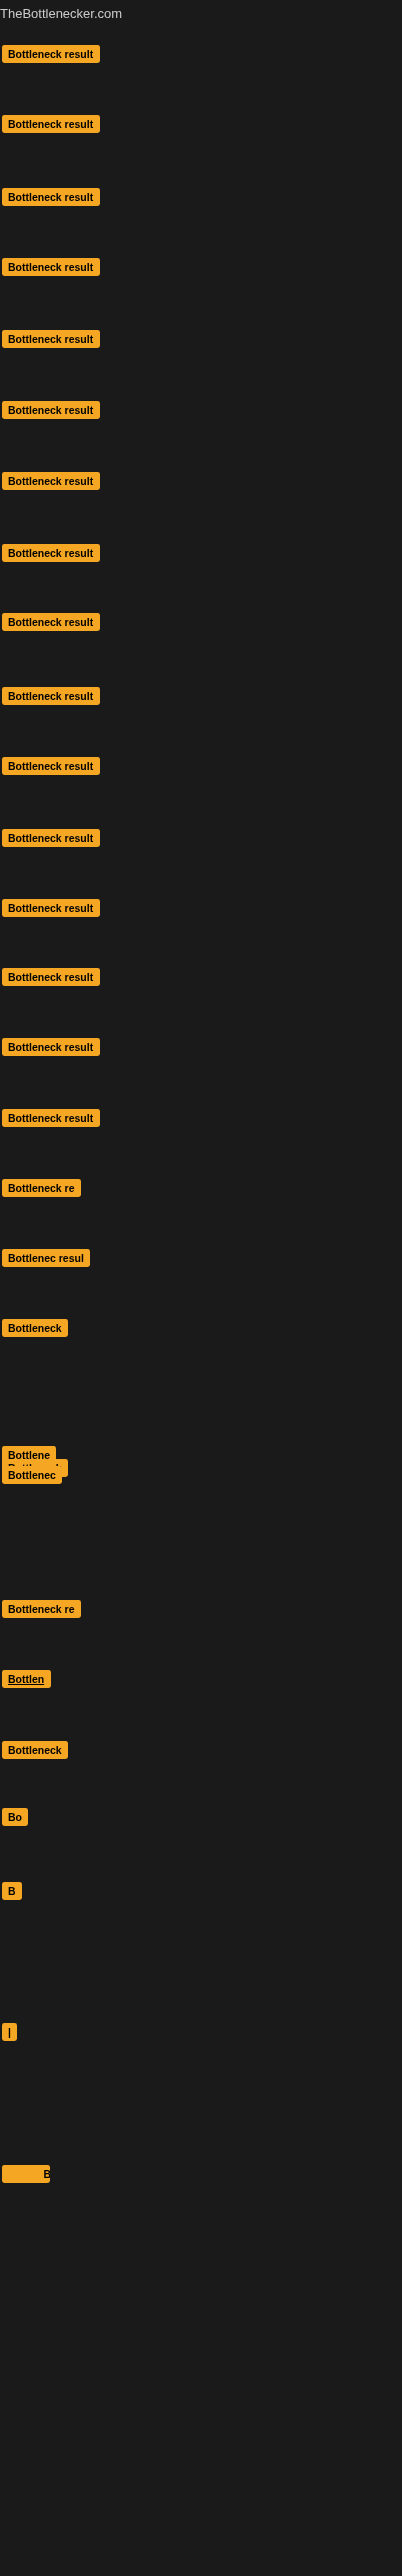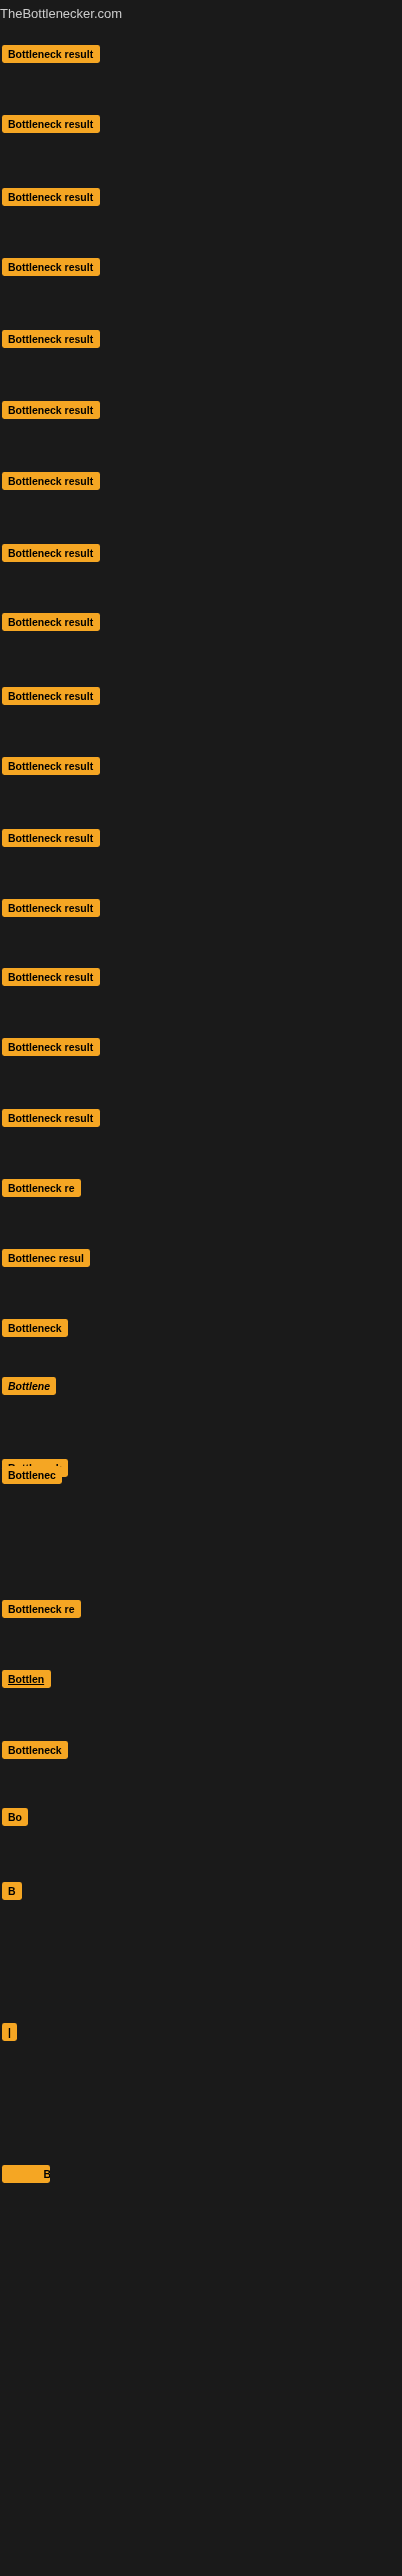--- a/index.html
+++ b/index.html
@@ -58,21 +58,21 @@
     <span class="bottleneck-label" style="top: 687px; max-width: 121px; overflow: hidden; text-overflow: clip;">Bottleneck result</span>
     <span class="bottleneck-label" style="top: 757px; max-width: 121px; overflow: hidden; text-overflow: clip;">Bottleneck result</span>
     <span class="bottleneck-label" style="top: 829px; max-width: 121px; overflow: hidden; text-overflow: clip;">Bottleneck result</span>
     <span class="bottleneck-label" style="top: 899px; max-width: 113px; overflow: hidden; text-overflow: clip;">Bottleneck result</span>
     <span class="bottleneck-label" style="top: 968px; max-width: 109px; overflow: hidden; text-overflow: clip;">Bottleneck result</span>
     <span class="bottleneck-label" style="top: 1038px; max-width: 105px; overflow: hidden; text-overflow: clip;">Bottleneck result</span>
     <span class="bottleneck-label" style="top: 1109px; max-width: 101px; overflow: hidden; text-overflow: clip;">Bottleneck result</span>
     <span class="bottleneck-label" style="top: 1179px; max-width: 87px; overflow: hidden; text-overflow: clip;">Bottleneck re</span>
     <span class="bottleneck-label" style="top: 1249px; max-width: 101px; overflow: hidden; text-overflow: clip;">Bottlenec resul</span>
     <span class="bottleneck-label" style="top: 1319px; max-width: 77px; overflow: hidden; text-overflow: clip;">Bottleneck</span>
-    <span class="bottleneck-label" style="top: 1377px; max-width: 69px; overflow: hidden; text-overflow: clip; font-style: italic;">Bottlene</span>
+    <span class="bottleneck-label" style="top: 1446px; max-width: 69px; overflow: hidden; text-overflow: clip;">Bottlene</span>
     <span class="bottleneck-label" style="top: 1459px; max-width: 77px; overflow: hidden; text-overflow: clip;">Bottleneck</span>
     <span class="bottleneck-label" style="top: 1466px; max-width: 72px; overflow: hidden; text-overflow: clip;">Bottlenec</span>
     <span class="bottleneck-label" style="top: 1600px; max-width: 87px; overflow: hidden; text-overflow: clip;">Bottleneck re</span>
     <span class="bottleneck-label" style="top: 1670px; max-width: 64px; overflow: hidden; text-overflow: clip; text-decoration: underline;">Bottlen</span>
     <span class="bottleneck-label" style="top: 1741px; max-width: 77px; overflow: hidden; text-overflow: clip;">Bottleneck</span>
     <span class="bottleneck-label" style="top: 1808px; max-width: 39px; overflow: hidden; text-overflow: clip;">Bo</span>
     <span class="bottleneck-label" style="top: 1882px; max-width: 29px; overflow: hidden; text-overflow: clip;">B</span>
     <span class="bottleneck-label" style="top: 2023px; max-width: 22.5px; overflow: hidden; text-overflow: clip;">|</span>
     <span class="bottleneck-label" style="top: 2165px; max-width: 40px; overflow: hidden; text-overflow: clip; padding-left: 42px;">Bot</span>
   </div>

